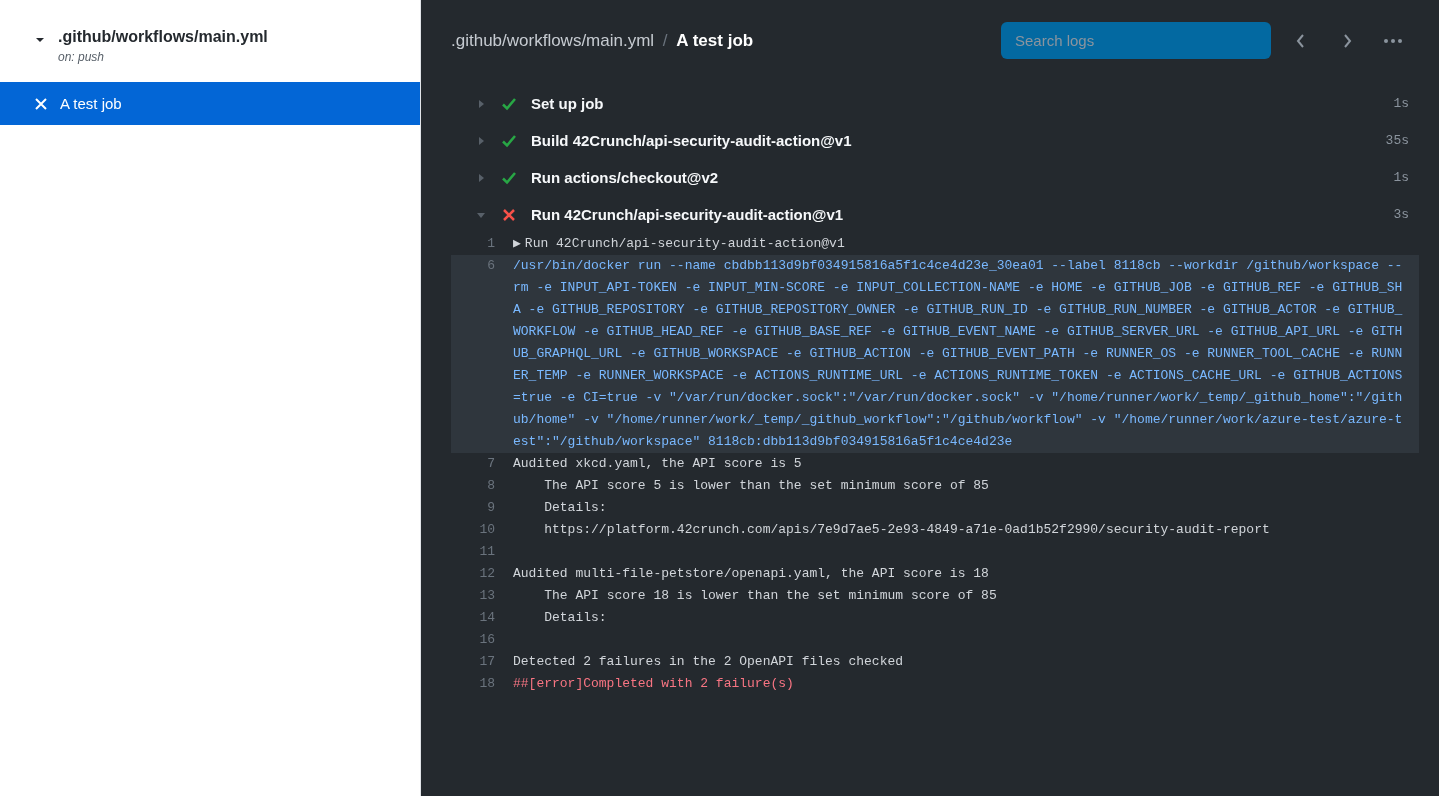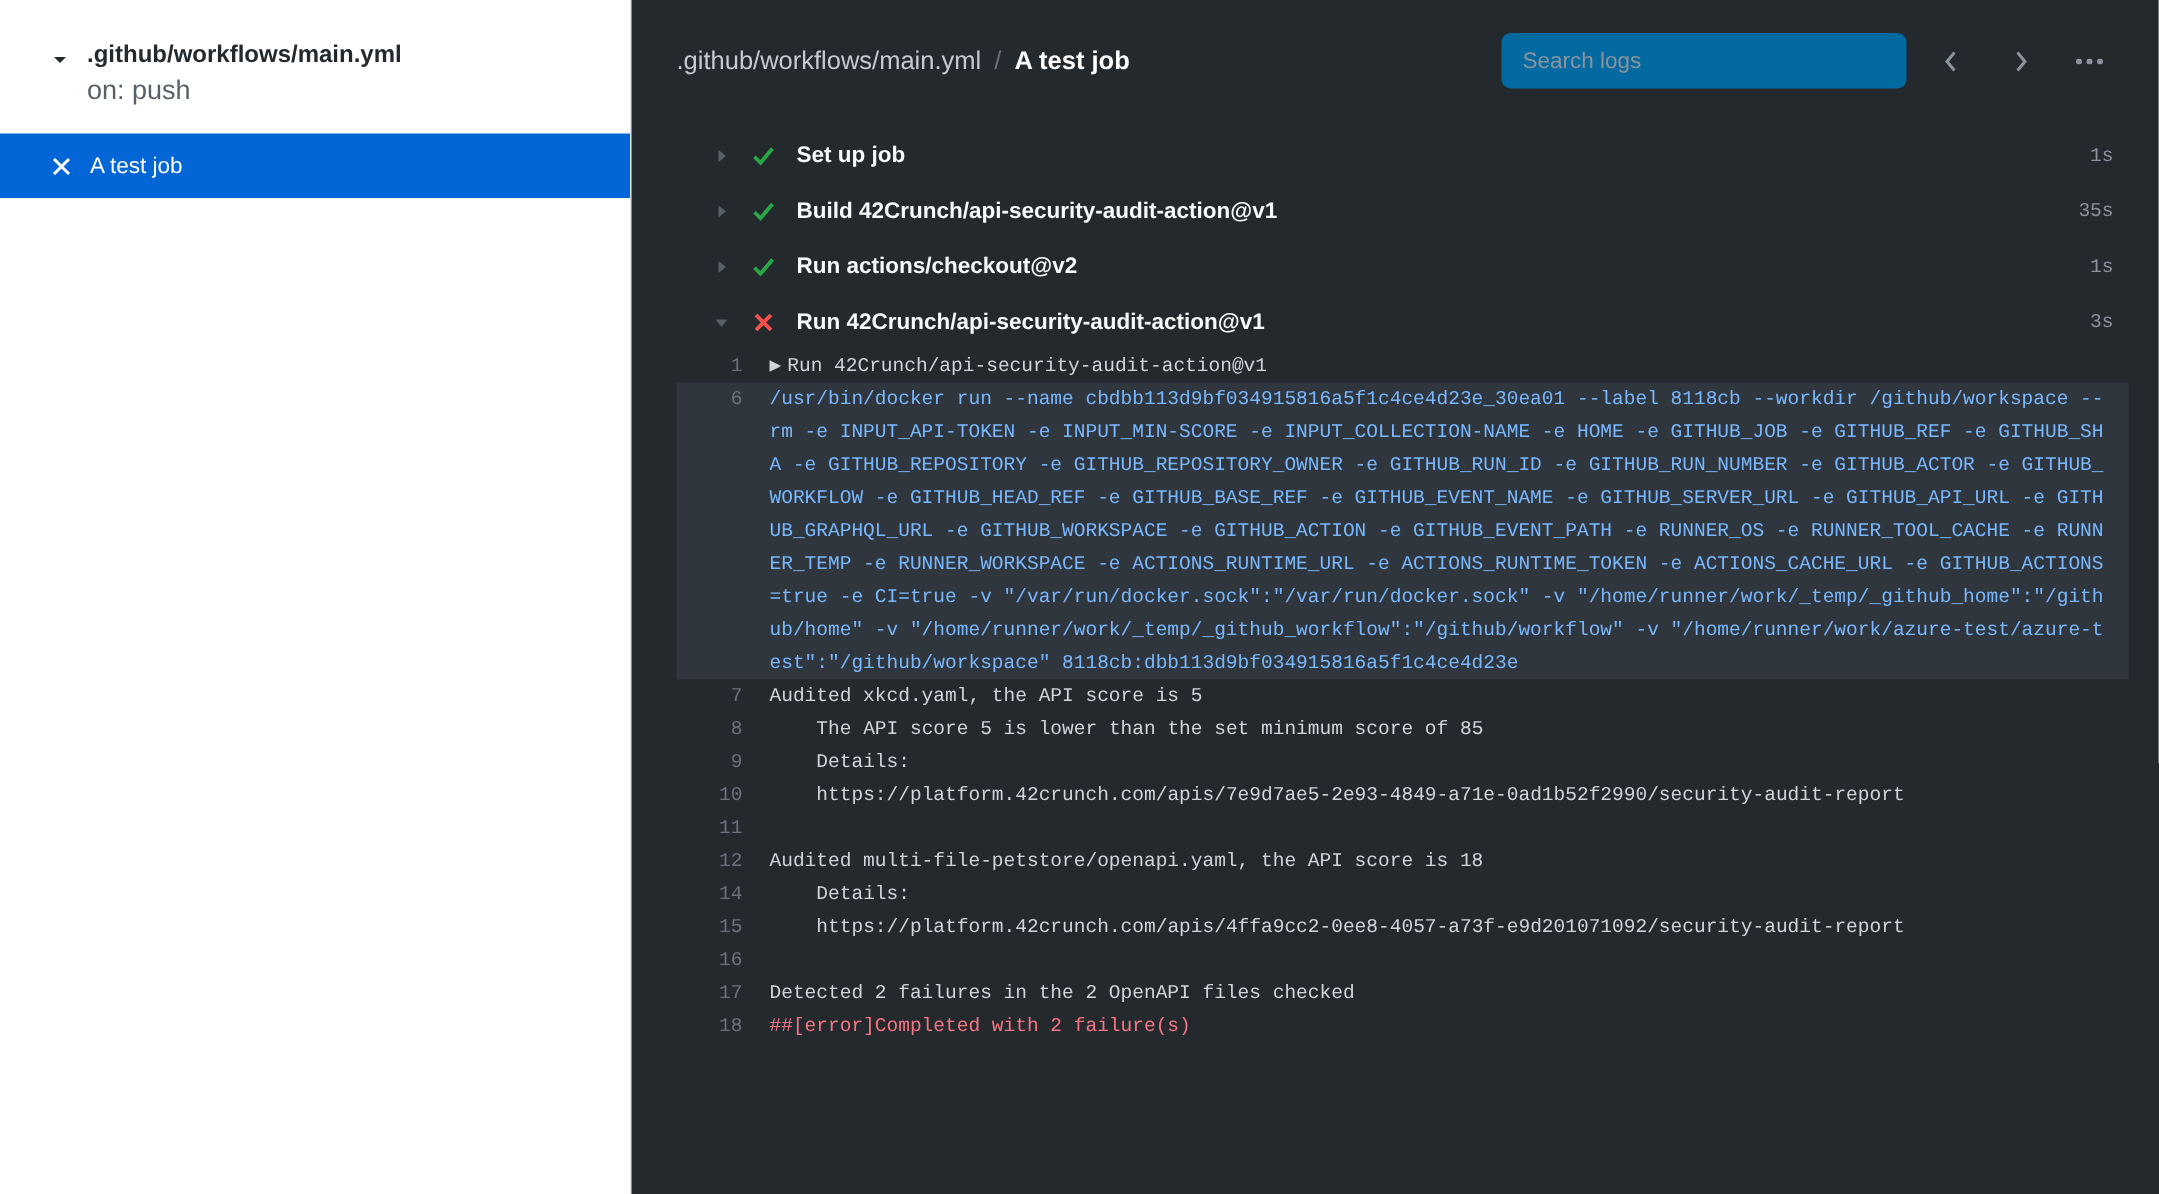--- a/index.html
+++ b/index.html
@@ -24,23 +24,24 @@
   align-items: flex-start;
   gap: 10px;
 }
 .sidebar-header-texts { display: flex; flex-direction: column; }
 .workflow-title {
   font-size: 16px;
   font-weight: 600;
   color: #24292e;
 }
 .workflow-trigger {
-  font-size: 18px;
+  font-size: 12px;
   color: #586069;
   margin-top: 4px;
+  font-style: italic;
 }
 .chevron-down {
   width: 16px;
   height: 16px;
   margin-top: 4px;
   flex-shrink: 0;
 }
 .sidebar-job {
   background: #0366d6;
   color: #ffffff;
@@ -303,28 +304,28 @@
       </div>
       <div class="log-line">
         <span class="ln">11</span>
         <span class="lc"></span>
       </div>
       <div class="log-line">
         <span class="ln">12</span>
         <span class="lc">Audited multi-file-petstore/openapi.yaml, the API score is 18</span>
       </div>
       <div class="log-line">
+        <span class="ln">13</span>
+        <span class="lc">    The API score 18 is lower than the set minimum score of 85</span>
+      </div>
+      <div class="log-line">
         <span class="ln">14</span>
         <span class="lc">    Details:</span>
       </div>
       <div class="log-line">
-        <span class="ln">15</span>
-        <span class="lc">    https://platform.42crunch.com/apis/4ffa9cc2-0ee8-4057-a73f-e9d201071092/security-audit-report</span>
-      </div>
-      <div class="log-line">
         <span class="ln">16</span>
         <span class="lc"></span>
       </div>
       <div class="log-line">
         <span class="ln">17</span>
         <span class="lc">Detected 2 failures in the 2 OpenAPI files checked</span>
       </div>
       <div class="log-line">
         <span class="ln">18</span>
         <span class="lc err">##[error]Completed with 2 failure(s)</span>

